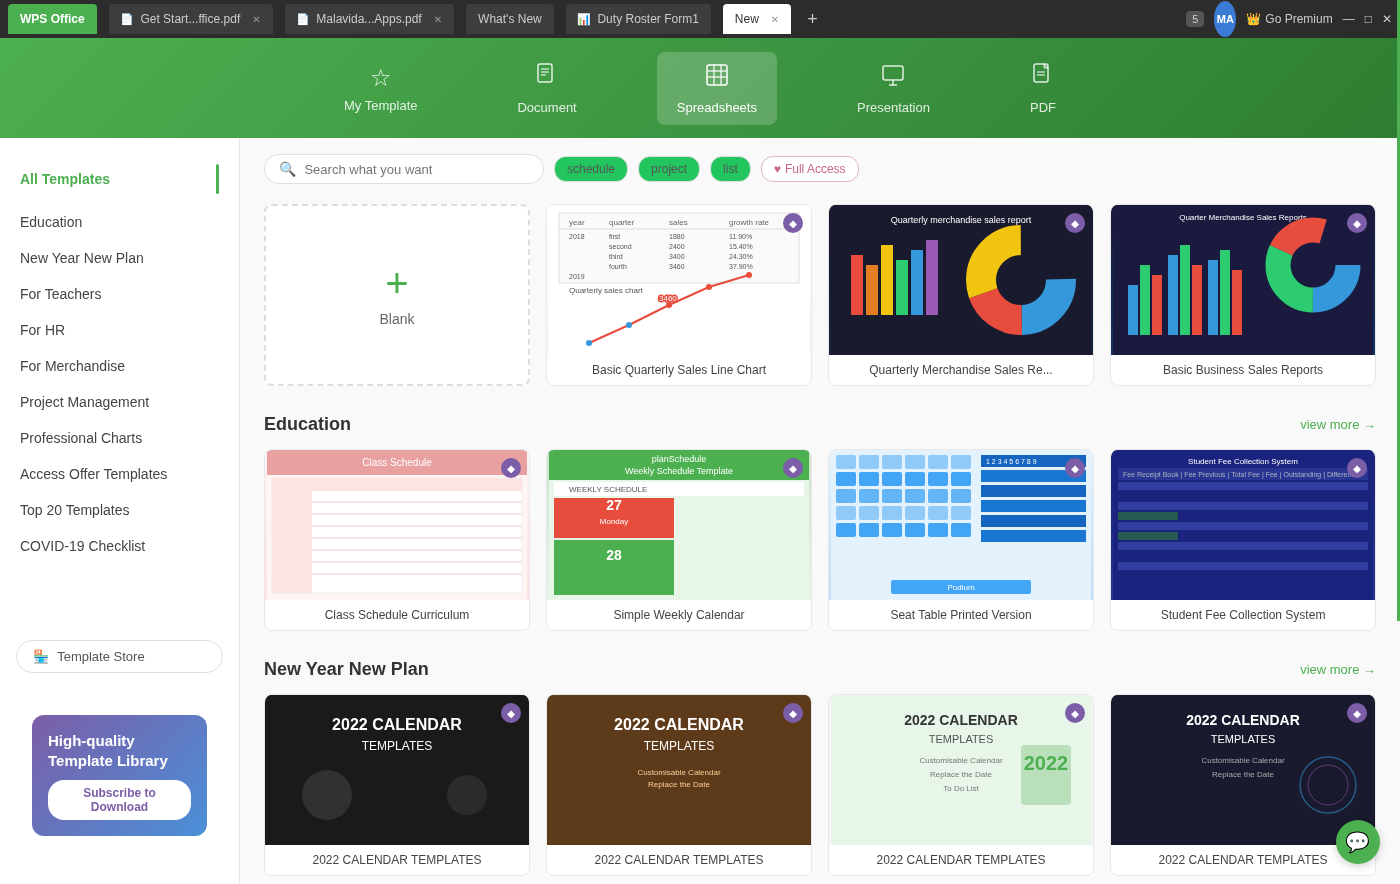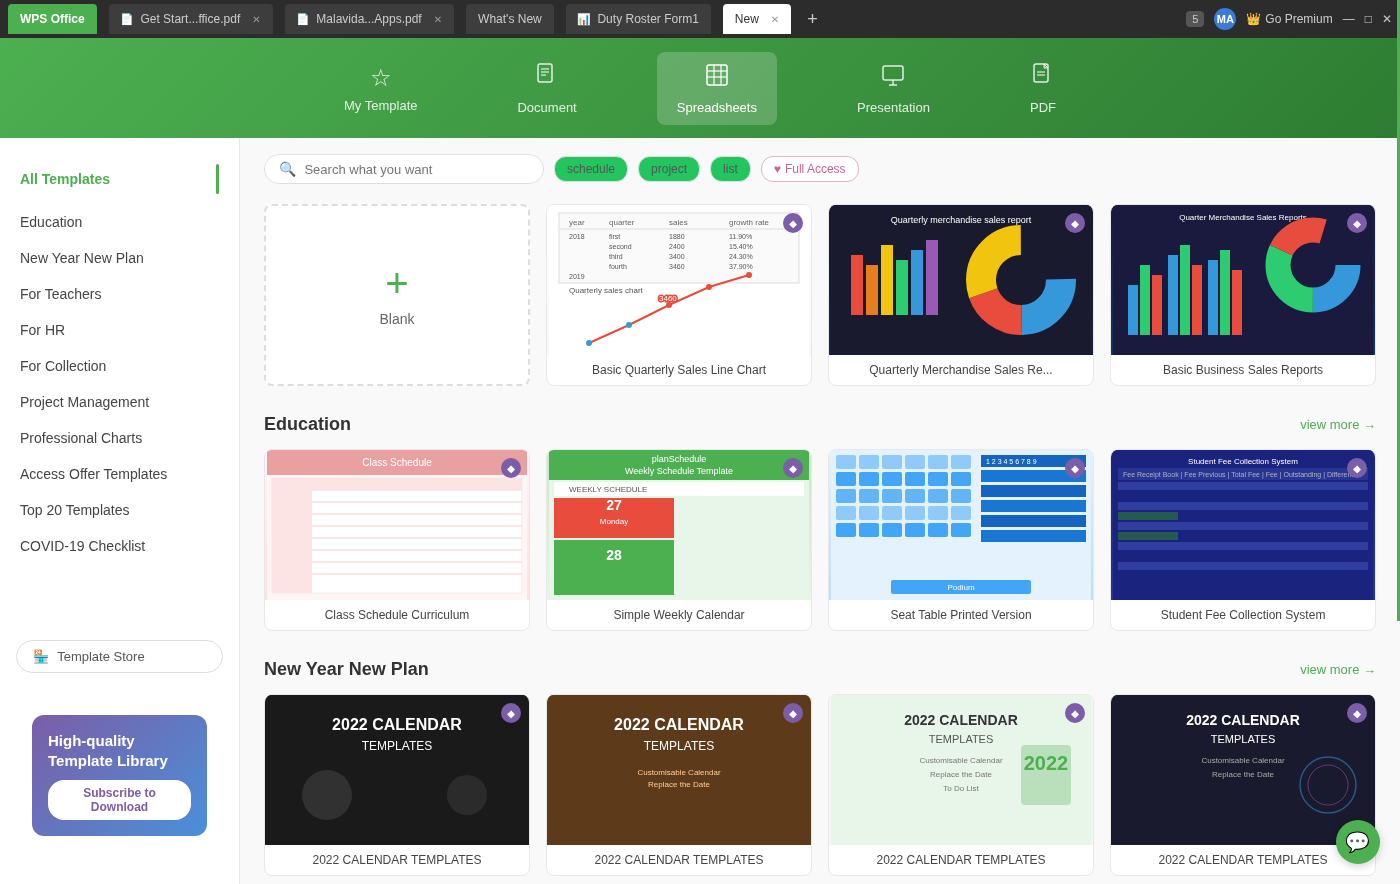--- a/index.html
+++ b/index.html
@@ -12,21 +12,21 @@
     .tab {
       display: flex; align-items: center; height: 30px; padding: 0 12px; border-radius: 4px 4px 0 0;
       font-size: 12px; cursor: pointer; color: #ccc; background: #3d3d3d; gap: 6px; white-space: nowrap;
     }
     .tab.active { background: #fff; color: #333; }
     .tab.wps { background: #4caf50; color: #fff; font-weight: bold; }
     .tab-close { margin-left: 6px; color: #999; font-size: 10px; cursor: pointer; }
     .tab-add { color: #ccc; font-size: 18px; margin-left: 4px; cursor: pointer; background: none; border: none; }
     .tab-bar-right { margin-left: auto; display: flex; align-items: center; gap: 10px; color: #ccc; font-size: 12px; }
     .tab-bar-right .tab-num { background: #555; border-radius: 4px; padding: 2px 6px; font-size: 11px; }
-    .avatar { width: 22px; height: 22px; border-radius: 50%; background: #3a7bd5; color: #fff; font-size: 11px; display: flex; align-items: center; justify-content: center; font-weight: bold; }
+    .avatar { width: 22px; height: 36px; border-radius: 50%; background: #3a7bd5; color: #fff; font-size: 11px; display: flex; align-items: center; justify-content: center; font-weight: bold; }
     .go-premium { display: flex; align-items: center; gap: 4px; color: #ccc; font-size: 12px; cursor: pointer; }
 
     
     .top-nav {
       background: linear-gradient(135deg, #4CAF50, #2e7d32);
       display: flex; align-items: center; justify-content: center;
       height: 100px; flex-shrink: 0; gap: 60px;
     }
     .nav-item {
       display: flex; flex-direction: column; align-items: center; gap: 6px;
@@ -245,21 +245,21 @@
     <div class="sidebar-item">
       <span>New Year New Plan</span>
     </div>
     <div class="sidebar-item">
       <span>For Teachers</span>
     </div>
     <div class="sidebar-item">
       <span>For HR</span>
     </div>
     <div class="sidebar-item">
-      <span>For Collection</span>
+      <span>For Merchandise</span>
     </div>
     <div class="sidebar-item">
       <span>Project Management</span>
     </div>
     <div class="sidebar-item">
       <span>Professional Charts</span>
     </div>
     <div class="sidebar-item">
       <span>Access Offer Templates</span>
     </div>

